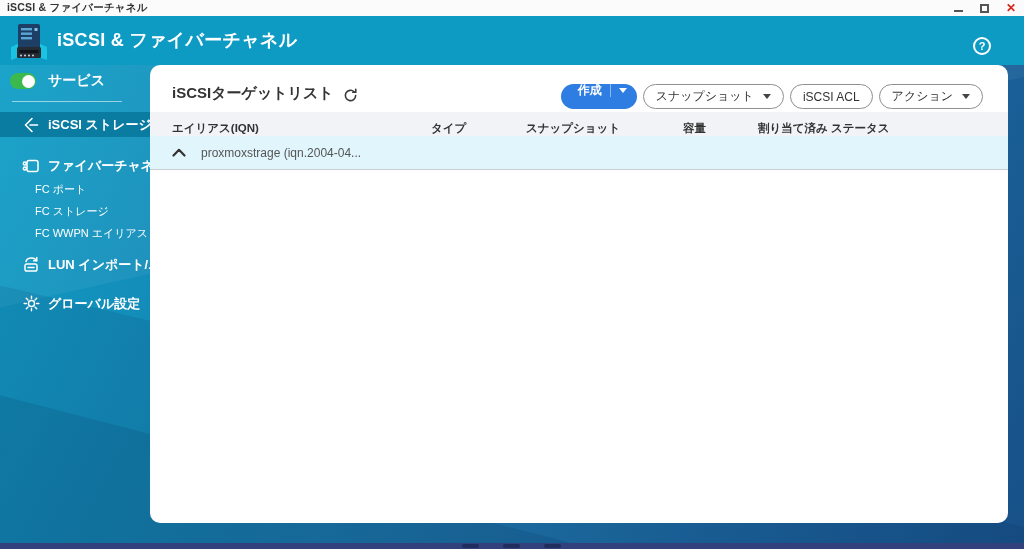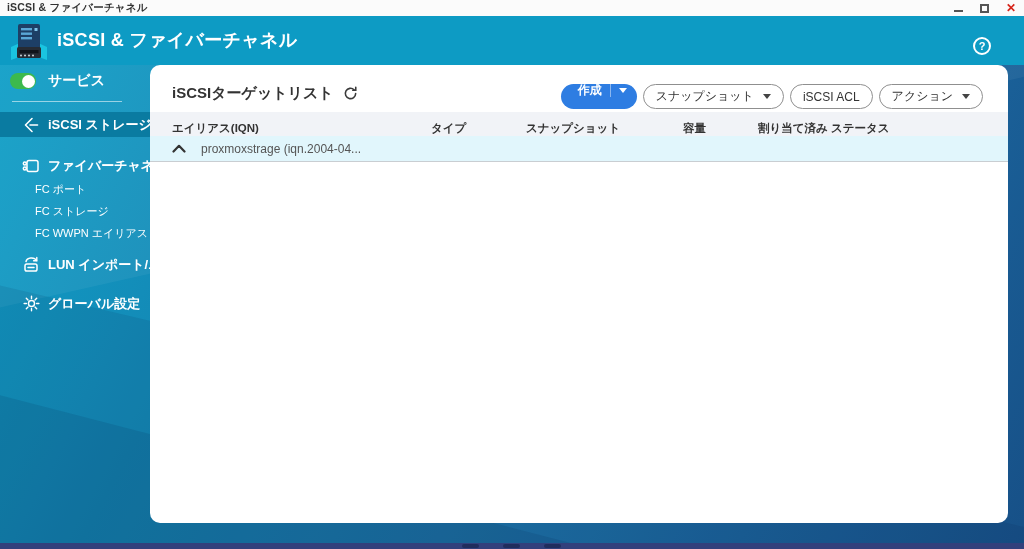--- a/index.html
+++ b/index.html
@@ -39,35 +39,35 @@
   .nav-item.m16 { margin-top:16px; }
   .nav-item.m6 { margin-top:8px; }
   .nav-item.m12 { margin-top:14px; }
   .nav-icon { width:18px; height:16px; display:flex; align-items:center; justify-content:center; flex:none; }
   .sub-item { height:22px; display:flex; align-items:center; padding-left:35px; font-size:11px; font-weight:400; cursor:pointer; white-space:nowrap; }
   .sub-item:first-of-type { margin-top:8px; }
 
   
   .panel { position:absolute; left:150px; top:65px; width:858px; height:458px; background:#fff; border-radius:10px; z-index:3; }
   .panel-header { position:relative; height:47px; }
-  .title-wrap { position:absolute; left:22px; top:19px; display:flex; align-items:center; gap:9px; }
+  .title-wrap { position:absolute; left:22px; top:19px; display:flex; align-items:flex-end; gap:9px; }
   .panel-title { font-size:15px; font-weight:700; color:#333; }
   .refresh { cursor:pointer; display:flex; align-items:center; }
   .toolbar { position:absolute; right:25px; top:19px; display:flex; gap:6px; }
   .btn { height:25px; border-radius:13px; display:flex; align-items:center; font-size:12px; cursor:pointer; white-space:nowrap; }
   .btn.primary { background:#2e7de2; color:#fff; font-weight:700; padding:0 10px 12px 17px; }
   .btn .sep { width:1px; height:13px; background:rgba(255,255,255,.45); margin:0 8px; }
   .btn.outline { background:#fff; border:1px solid #8f8f8f; color:#333; padding:0 12px; gap:9px; }
   .caret { width:0; height:0; border-left:4px solid transparent; border-right:4px solid transparent; border-top:5px solid #444; }
   .caret.white { border-top-color:#fff; }
 
   
   .table-header { position:absolute; left:0; right:0; top:47px; height:32px; background:#f1f3f7;
     display:flex; align-items:center; font-size:11.5px; font-weight:700; color:#333; }
-  .table-row { position:absolute; left:0; right:0; top:71px; height:26px; background:#e1f6fc;
+  .table-row { position:absolute; left:0; right:0; top:71px; height:34px; background:#e1f6fc;
     border-bottom:1px solid #c9ced2; display:flex; align-items:center; font-size:12px; color:#555; cursor:pointer; }
   .c1 { width:281px; padding-left:22px; }
   .c2 { width:95px; }
   .c3 { width:157px; }
   .c4 { width:75px; }
   .c5 { width:73px; }
   .c6 { flex:1; }
   .row-alias-wrap { display:flex; align-items:center; gap:15px; }
   .chev { display:flex; align-items:center; cursor:pointer; }
 

